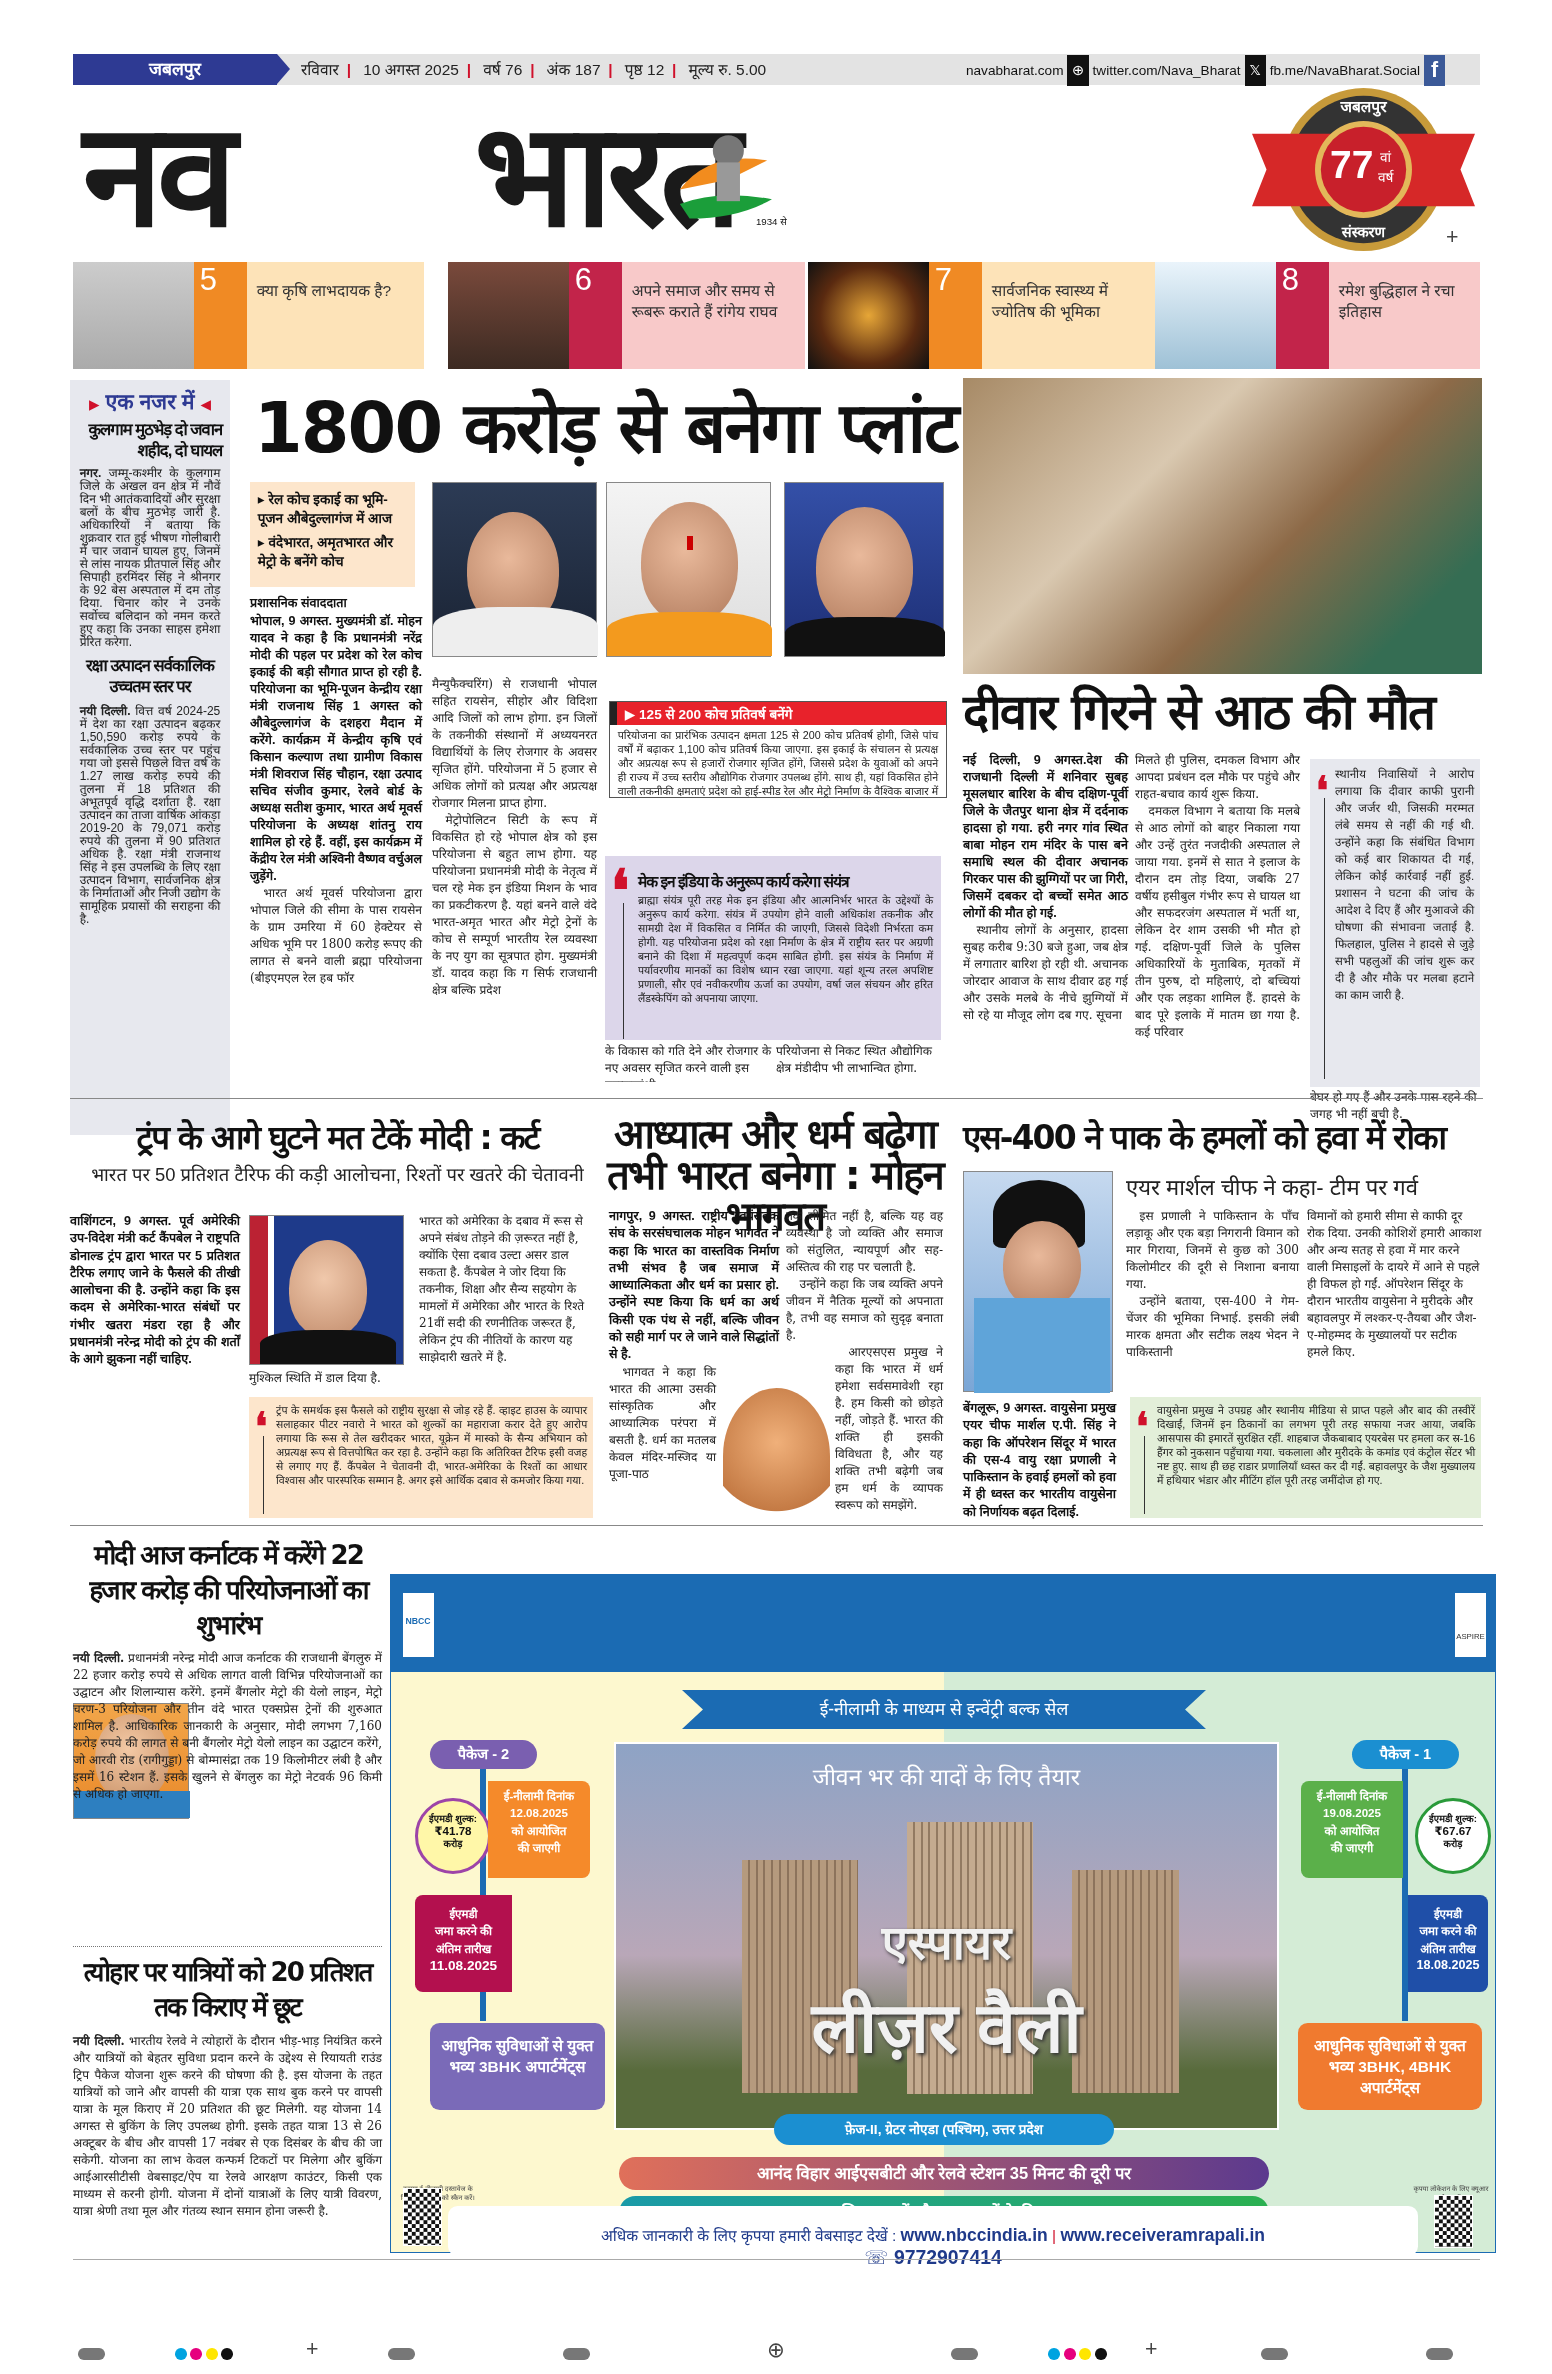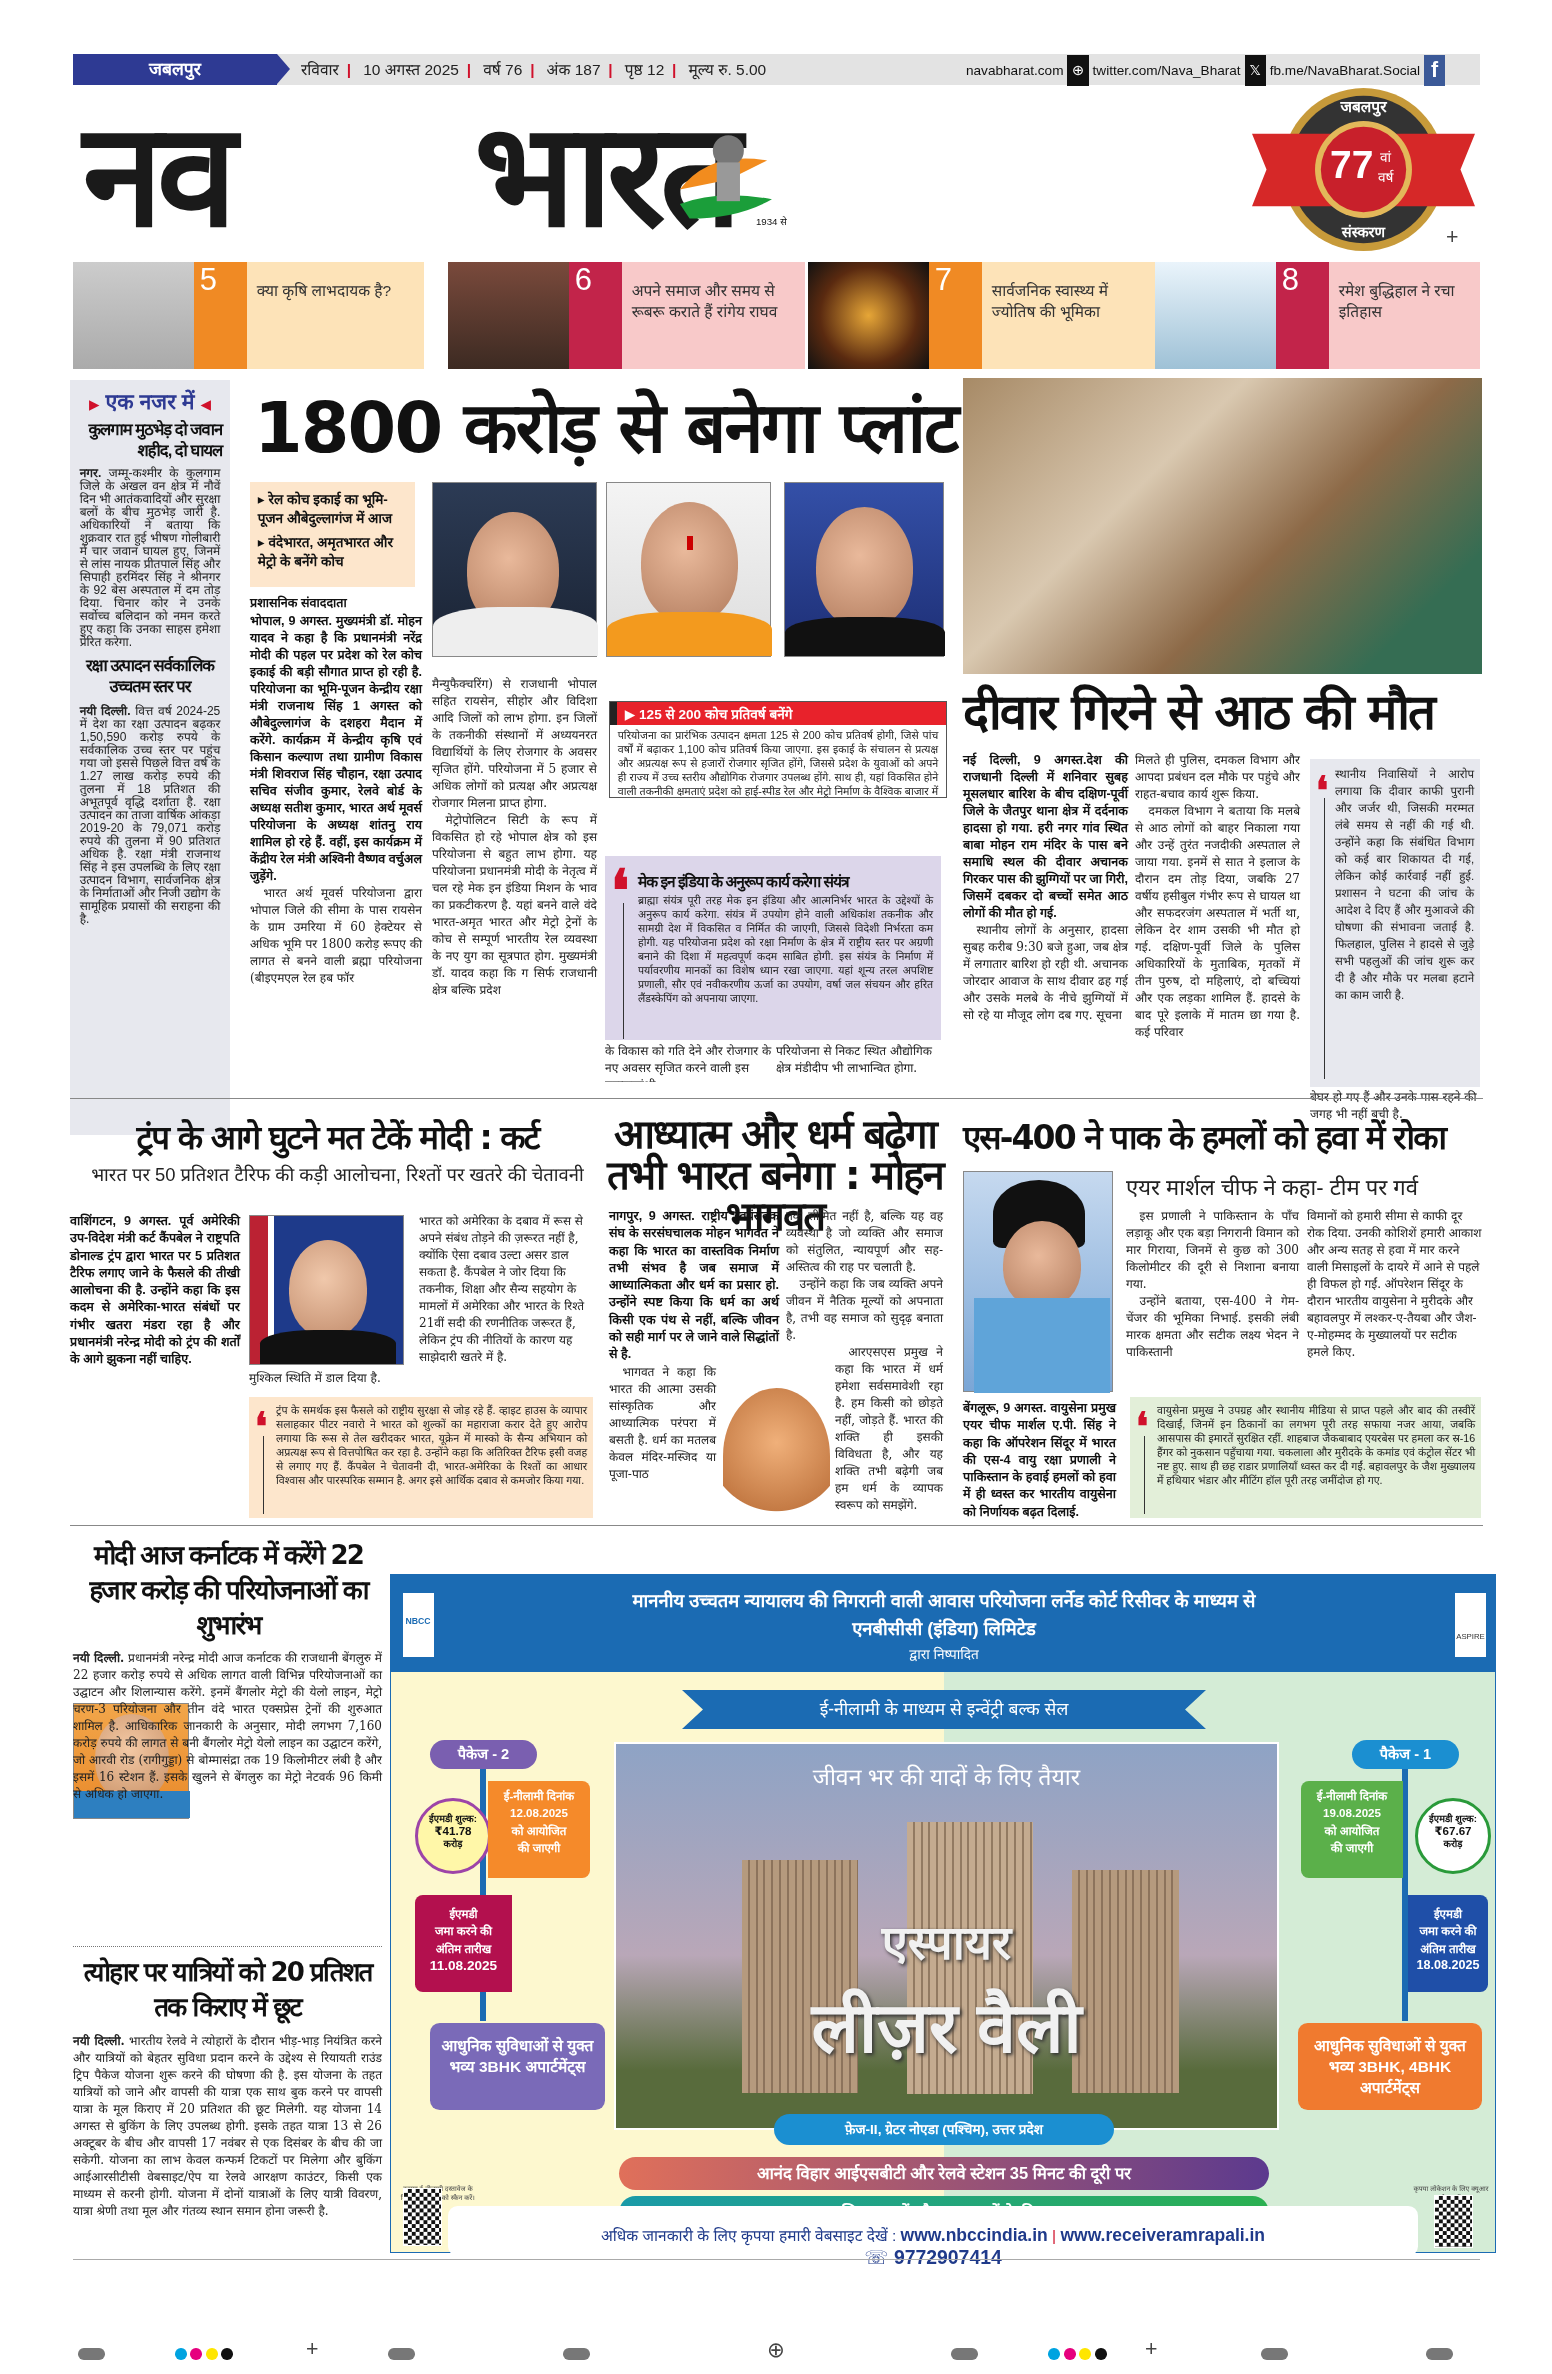--- a/index.html
+++ b/index.html
@@ -256,25 +256,20 @@
 
 <div class="abs" style="left:73px;top:1946px;width:309px;border-top:1px dotted #777"></div>
 
 <div class="abs big-hl" style="left:73px;top:1955px;width:309px;font-size:26px;line-height:35px;text-align:center">त्योहार पर यात्रियों को 20 प्रतिशत तक किराए में छूट</div>
 <p class="abs body-text" style="left:73px;top:2033px;width:309px"><b>नयी दिल्ली.</b> <span>भारतीय रेलवे ने त्योहारों के दौरान भीड़-भाड़ नियंत्रित करने और यात्रियों को बेहतर सुविधा प्रदान करने के उद्देश्य से रियायती राउंड ट्रिप पैकेज योजना शुरू करने की घोषणा की है. इस योजना के तहत यात्रियों को जाने और वापसी की यात्रा एक साथ बुक करने पर वापसी यात्रा के मूल किराए में 20 प्रतिशत की छूट मिलेगी. यह योजना 14 अगस्त से बुकिंग के लिए उपलब्ध होगी. इसके तहत यात्रा 13 से 26 अक्टूबर के बीच और वापसी 17 नवंबर से एक दिसंबर के बीच की जा सकेगी. योजना का लाभ केवल कन्फर्म टिकटों पर मिलेगा और बुकिंग आईआरसीटीसी वेबसाइट/ऐप या रेलवे आरक्षण काउंटर, किसी एक माध्यम से करनी होगी. योजना में दोनों यात्राओं के लिए यात्री विवरण, यात्रा श्रेणी तथा मूल और गंतव्य स्थान समान होना जरूरी है.</span></p>
 
 <div class="abs" id="ad">
   <div style="position:absolute;left:0;top:0;width:1106px;height:97px;background:#1b6bb3"></div>
   <div style="position:absolute;left:11.6px;top:17.5px;width:31px;height:64px;background:#fff;color:#1b6bb3;font-size:8.7px;font-weight:bold;text-align:center;padding-top:23px"><span>NBCC</span></div>
   <div style="position:absolute;left:1064px;top:17.5px;width:31px;height:64px;background:#fff;color:#333;font-size:7.8px;text-align:center;padding-top:39px"><span>ASPIRE</span></div>
-  <div style="position:absolute;left:58px;top:11.6px;width:990px;text-align:center;color:#fff">
-    <div style="font-size:18.4px;font-weight:bold">माननीय उच्चतम न्यायालय की निगरानी वाली आवास परियोजना लर्नेड कोर्ट रिसीवर के माध्यम से</div>
-    <div style="font-size:18.4px;font-weight:bold;margin-top:3.9px">एनबीसीसी (इंडिया) लिमिटेड</div>
-    <div style="font-size:13.6px;margin-top:3.9px">द्वारा निष्पादित</div>
-  </div>
   <div style="position:absolute;left:0;top:97px;width:553px;height:582px;background:#fdf8cf"></div>
   <div style="position:absolute;left:553px;top:97px;width:553px;height:582px;background:#d4ecd6"></div>
   <div style="position:absolute;left:291px;top:115px;width:524px;height:39px;background:#1b6bb3;color:#fff;font-size:17.5px;text-align:center;line-height:39px;clip-path:polygon(0 0,100% 0,96% 50%,100% 100%,0 100%,4% 50%)">ई-नीलामी के माध्यम से इन्वेंट्री बल्क सेल</div>
 
   <div class="pill" style="position:absolute;left:39px;top:165px;width:107px;height:29px;line-height:29px;background:#7a5fb0;font-size:14.6px">पैकेज - 2</div>
   <div style="position:absolute;left:89px;top:194px;width:5.8px;height:252px;background:#1b6bb3"></div>
   <div style="position:absolute;left:24px;top:223px;width:76px;height:76px;border-radius:50%;background:#fff7a8;border:3.9px solid #9d44a8;text-align:center;font-size:9.7px;font-weight:bold;padding-top:11.6px;line-height:12.6px">
     <div>ईएमडी शुल्क:</div>
       <div style="font-size:11.6px">₹41.78</div>
       <div>करोड़</div>

